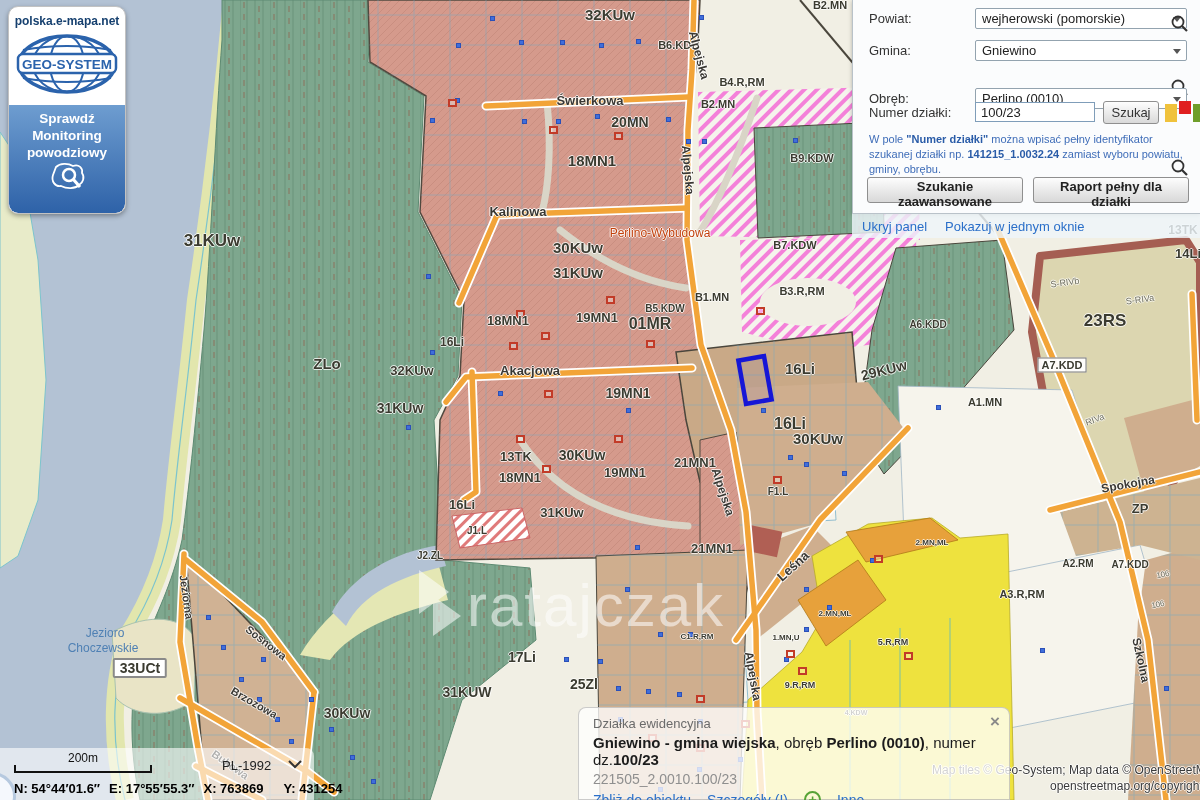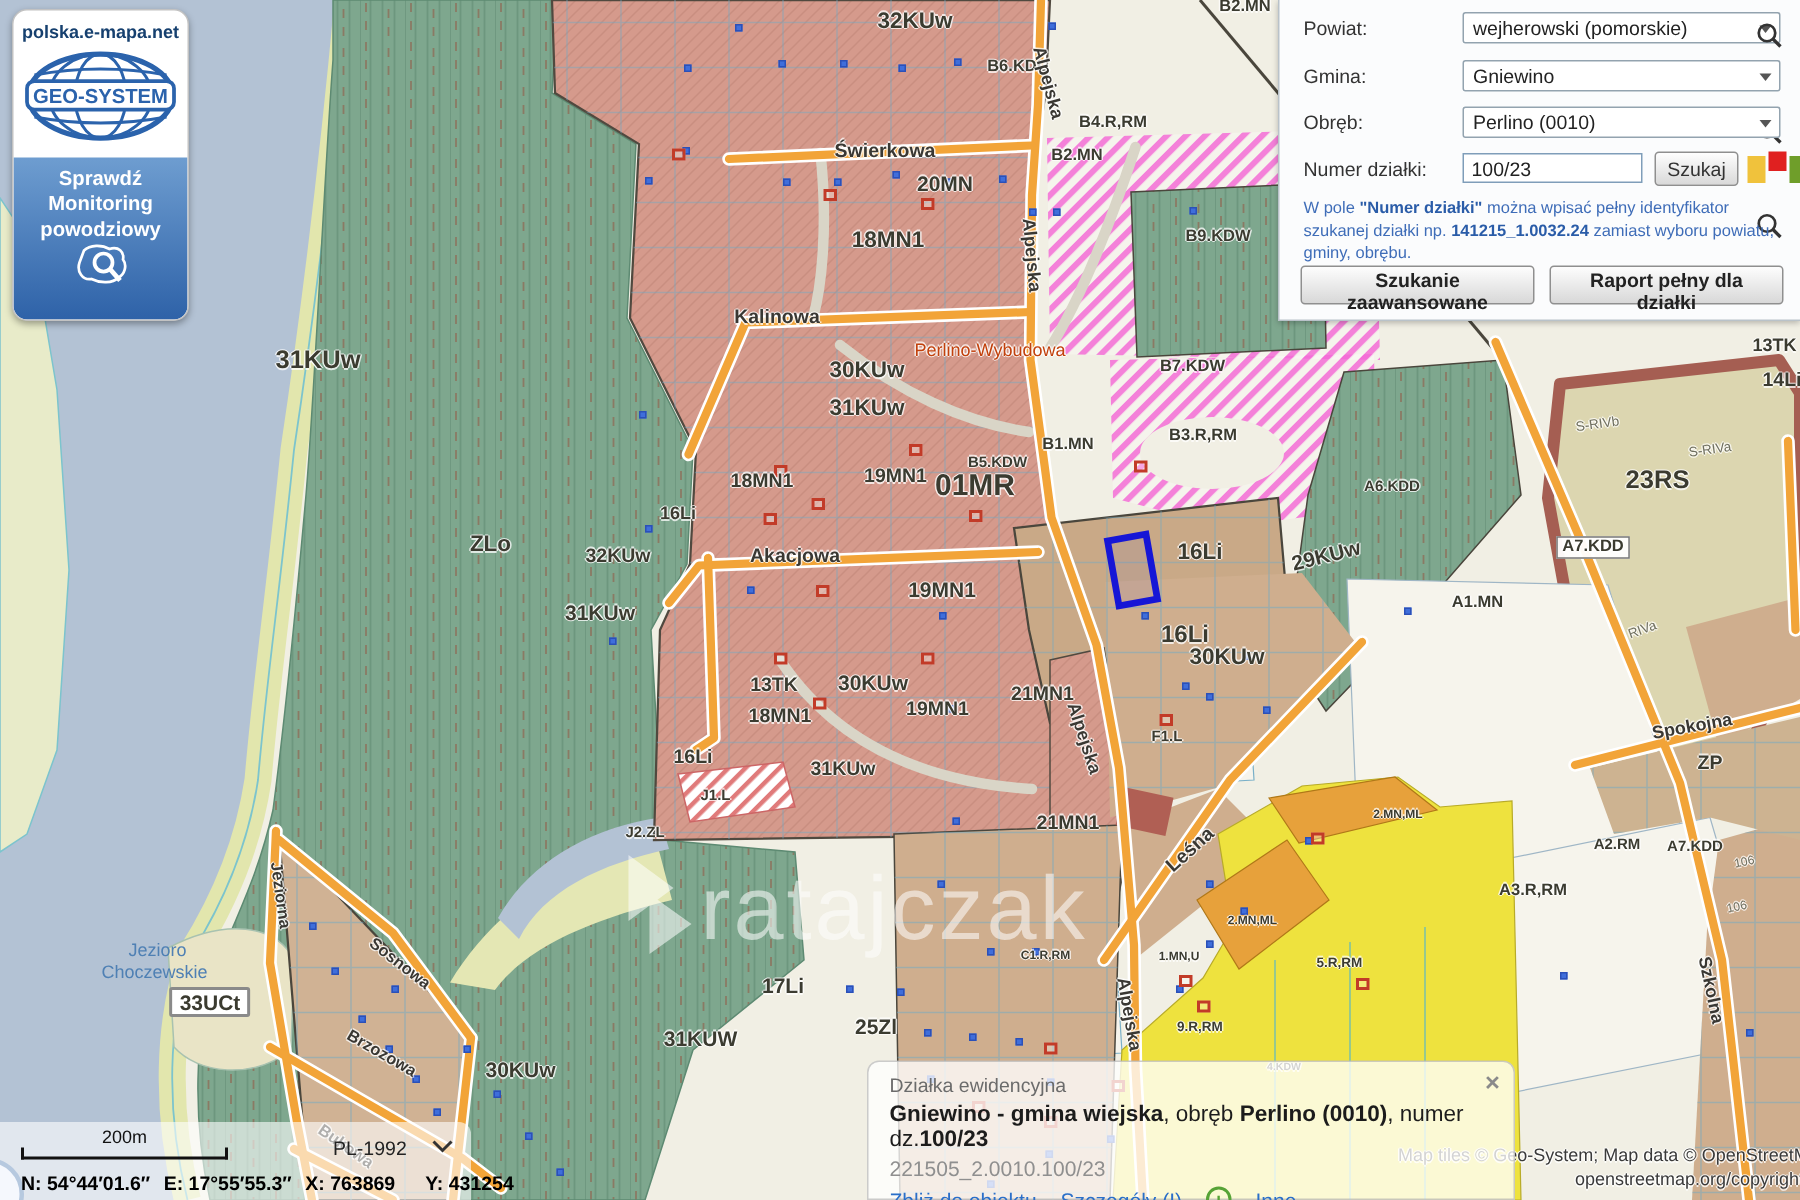--- a/index.html
+++ b/index.html
@@ -322,21 +322,21 @@
       <span class="mlb" style="left: 795px; top: 245px; font-size: 11px; transform: translate(-50%, -50%) rotate(0deg);">B7.KDW</span>
       <span class="mlb" style="left: 802px; top: 291px; font-size: 11px; transform: translate(-50%, -50%) rotate(0deg);">B3.R,RM</span>
       <span class="mlb" style="left: 212px; top: 240px; font-size: 17px; transform: translate(-50%, -50%) rotate(0deg);">31KUw</span>
       <span class="mlb" style="left: 578px; top: 247px; font-size: 15px; transform: translate(-50%, -50%) rotate(0deg);">30KUw</span>
       <span class="mlb" style="left: 578px; top: 272px; font-size: 15px; transform: translate(-50%, -50%) rotate(0deg);">31KUw</span>
       <span class="mlb c-gr" style="left: 660px; top: 233px; font-size: 12px; transform: translate(-50%, -50%) rotate(0deg);">Perlino-Wybudowa</span>
       <span class="mlb" style="left: 327px; top: 363px; font-size: 15px; transform: translate(-50%, -50%) rotate(0deg);">ZLo</span>
       <span class="mlb" style="left: 508px; top: 320px; font-size: 13px; transform: translate(-50%, -50%) rotate(0deg);">18MN1</span>
       <span class="mlb" style="left: 597px; top: 317px; font-size: 13px; transform: translate(-50%, -50%) rotate(0deg);">19MN1</span>
       <span class="mlb" style="left: 665px; top: 309px; font-size: 10px; transform: translate(-50%, -50%) rotate(0deg);">B5.KDW</span>
-      <span class="mlb" style="left: 650px; top: 324px; font-size: 20px; transform: translate(-50%, -50%) rotate(0deg);">01MR</span>
+      <span class="mlb" style="left: 650px; top: 324px; font-size: 16px; transform: translate(-50%, -50%) rotate(0deg);">01MR</span>
       <span class="mlb" style="left: 712px; top: 297px; font-size: 11px; transform: translate(-50%, -50%) rotate(0deg);">B1.MN</span>
       <span class="mlb" style="left: 452px; top: 342px; font-size: 12px; transform: translate(-50%, -50%) rotate(0deg);">16Li</span>
       <span class="mlb" style="left: 412px; top: 370px; font-size: 13px; transform: translate(-50%, -50%) rotate(0deg);">32KUw</span>
       <span class="mlb" style="left: 400px; top: 408px; font-size: 14px; transform: translate(-50%, -50%) rotate(0deg);">31KUw</span>
       <span class="mlb" style="left: 628px; top: 393px; font-size: 14px; transform: translate(-50%, -50%) rotate(0deg);">19MN1</span>
       <span class="mlb" style="left: 800px; top: 368px; font-size: 15px; transform: translate(-50%, -50%) rotate(0deg);">16Li</span>
       <span class="mlb" style="left: 884px; top: 370px; font-size: 14px; transform: translate(-50%, -50%) rotate(-14deg);">29KUw</span>
       <span class="mlb" style="left: 790px; top: 424px; font-size: 16px; transform: translate(-50%, -50%) rotate(0deg);">16Li</span>
       <span class="mlb" style="left: 818px; top: 438px; font-size: 15px; transform: translate(-50%, -50%) rotate(0deg);">30KUw</span>
       <span class="mlb" style="left: 516px; top: 456px; font-size: 13px; transform: translate(-50%, -50%) rotate(0deg);">13TK</span>
@@ -443,21 +443,21 @@
       <span class="sp-label">Gmina:</span>
       <div class="sp-ctrl">
         <span>Gniewino</span>
         <i class="sel-arr"></i>
       </div>
       <svg class="mag-btn" style="top:39px;" viewBox="0 0 20 20">
         <circle cx="8" cy="8" r="5.5" fill="none" stroke="#333" stroke-width="1.8"></circle>
           <path d="M12,12 L17,17" stroke="#333" stroke-width="2.2"></path>
       </svg>
     </div>
-    <div class="sp-row" style="top:70px;">
+    <div class="sp-row" style="top:87px;">
       <span class="sp-label">Obręb:</span>
       <div class="sp-ctrl">
         <span>Perlino (0010)</span>
         <i class="sel-arr"></i>
       </div>
       <svg class="mag-btn" style="top:71px;" viewBox="0 0 20 20">
         <circle cx="8" cy="8" r="5.5" fill="none" stroke="#333" stroke-width="1.8"></circle>
           <path d="M12,12 L17,17" stroke="#333" stroke-width="2.2"></path>
       </svg>
     </div>
@@ -471,20 +471,24 @@
         <i style="width:12px;height:18px;margin-top:3px;background:#6f9e2a;"></i>
       </span>
     </div>
     <div class="sp-hint">
       <span>W pole </span><b>"Numer działki"</b><span> można wpisać pełny identyfikator szukanej działki np. </span><b>141215_1.0032.24</b><span> zamiast wyboru powiatu, gminy, obrębu.</span>
     </div>
     <div class="sp-buttons">
       <button>Szukanie zaawansowane</button>
       <button>Raport pełny dla działki</button>
     </div>
+  </div>
+  <div class="panel-links">
+    <a class="blue-link">Ukryj panel</a>
+    <a class="blue-link">Pokazuj w jednym oknie</a>
   </div>
 
   <div class="attribution">
     <div>Map tiles © Geo-System; Map data © OpenStreetMap</div>
     <div class="l2">openstreetmap.org/copyright</div>
   </div>
 
   <div class="info-panel">
     <span class="ip-close">×</span>
     <div class="ip-title">Działka ewidencyjna</div>

